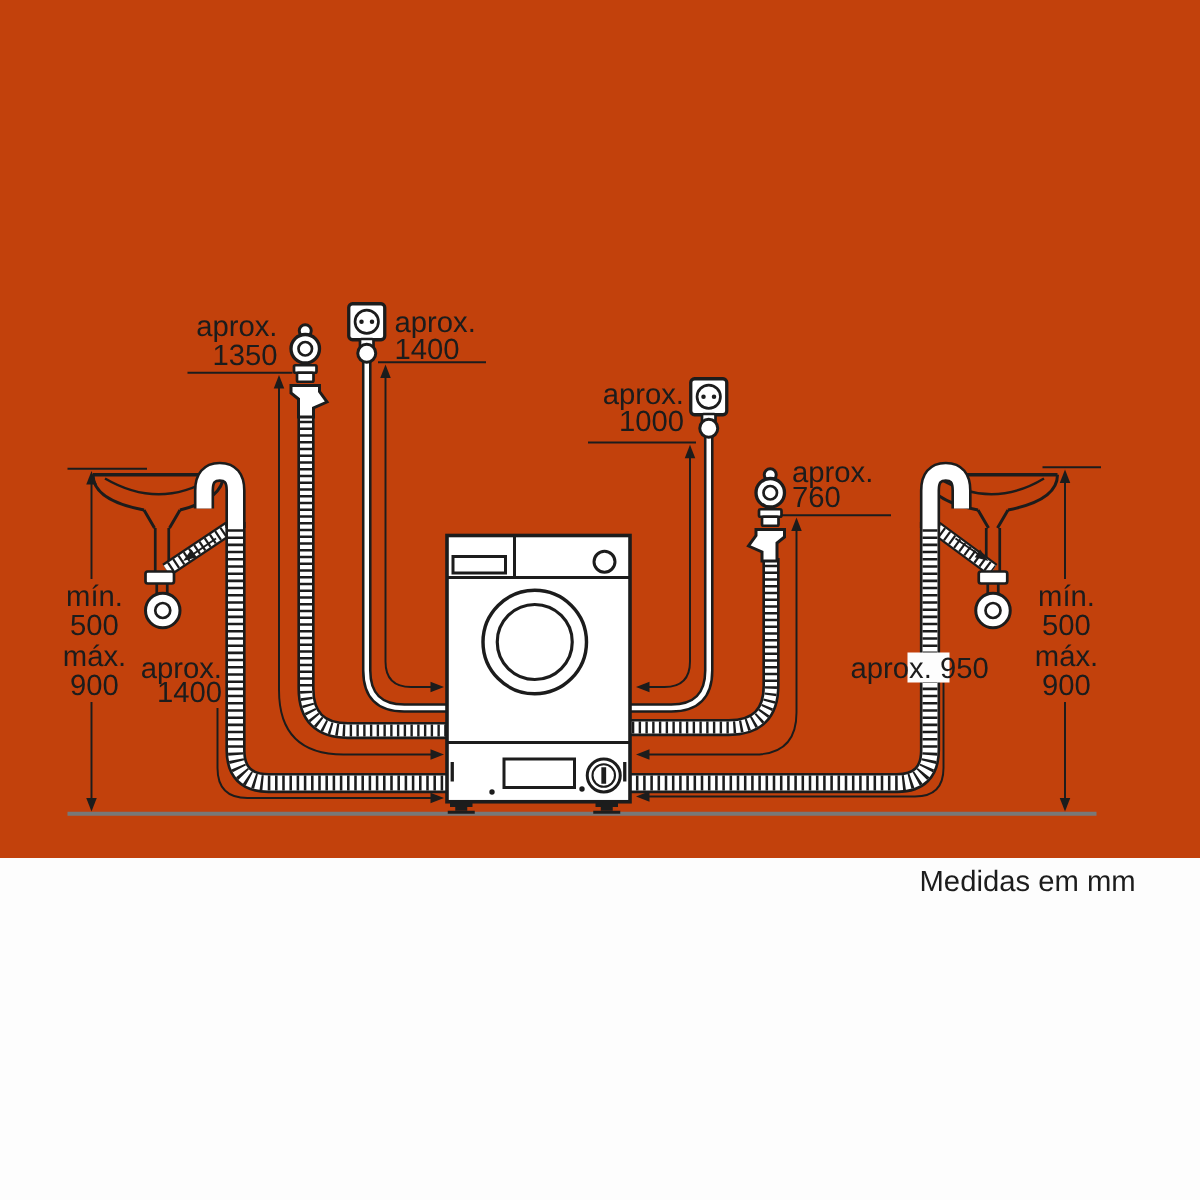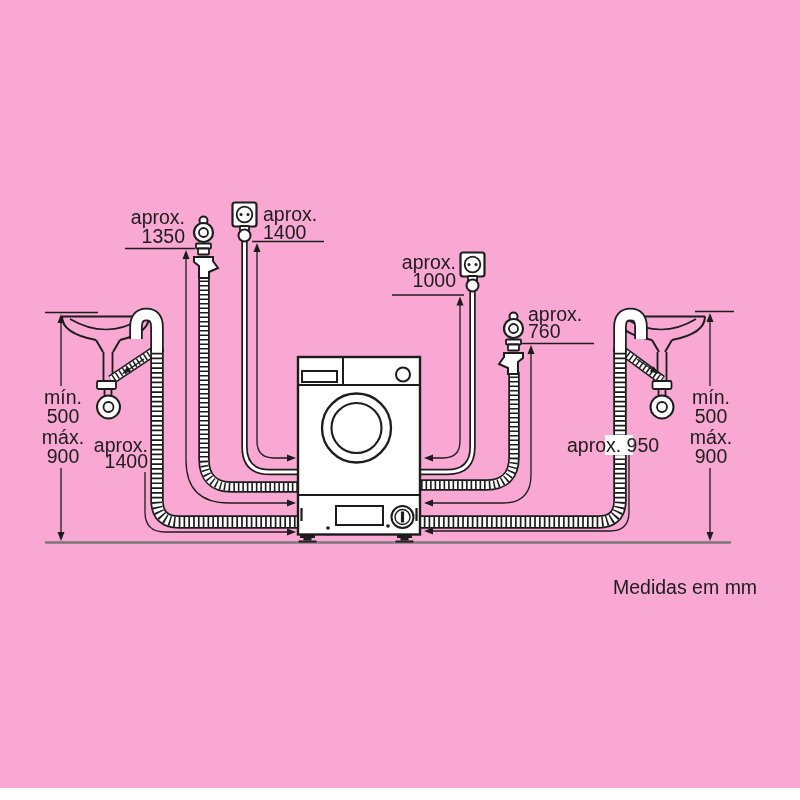--- a/index.html
+++ b/index.html
@@ -1,16 +1,16 @@
 <!DOCTYPE html>
 <html><head>
 <meta charset="utf-8">
 <style>
   html,body{margin:0;padding:0;width:800px;height:800px;background:#fdfdfd;overflow:hidden;}
-  .stage{position:relative;width:800px;height:788px;background:#f9a8d4;}
+  .stage{position:relative;width:800px;height:572px;background:#c2410c;}
   svg{display:block;}
   .lbl{font-family:"Liberation Sans",sans-serif;font-size:19.5px;fill:#1c1c1c;}
   .thin{stroke:#1c1c1c;stroke-width:1.3;fill:none;}
   .arr{fill:#1c1c1c;stroke:none;}
   .ln{stroke:#1c1c1c;fill:none;}
   .fixt{stroke:#1c1c1c;fill:#ffffff;}
   .hoseO{stroke:#1c1c1c;stroke-width:13.5;fill:none;}
   .hoseI{stroke:#ffffff;stroke-width:10;fill:none;}
   .hoseR{stroke:#1c1c1c;stroke-width:10;fill:none;stroke-dasharray:1.7 3.1;}
   .thoseO{stroke:#1c1c1c;stroke-width:11.5;fill:none;}

